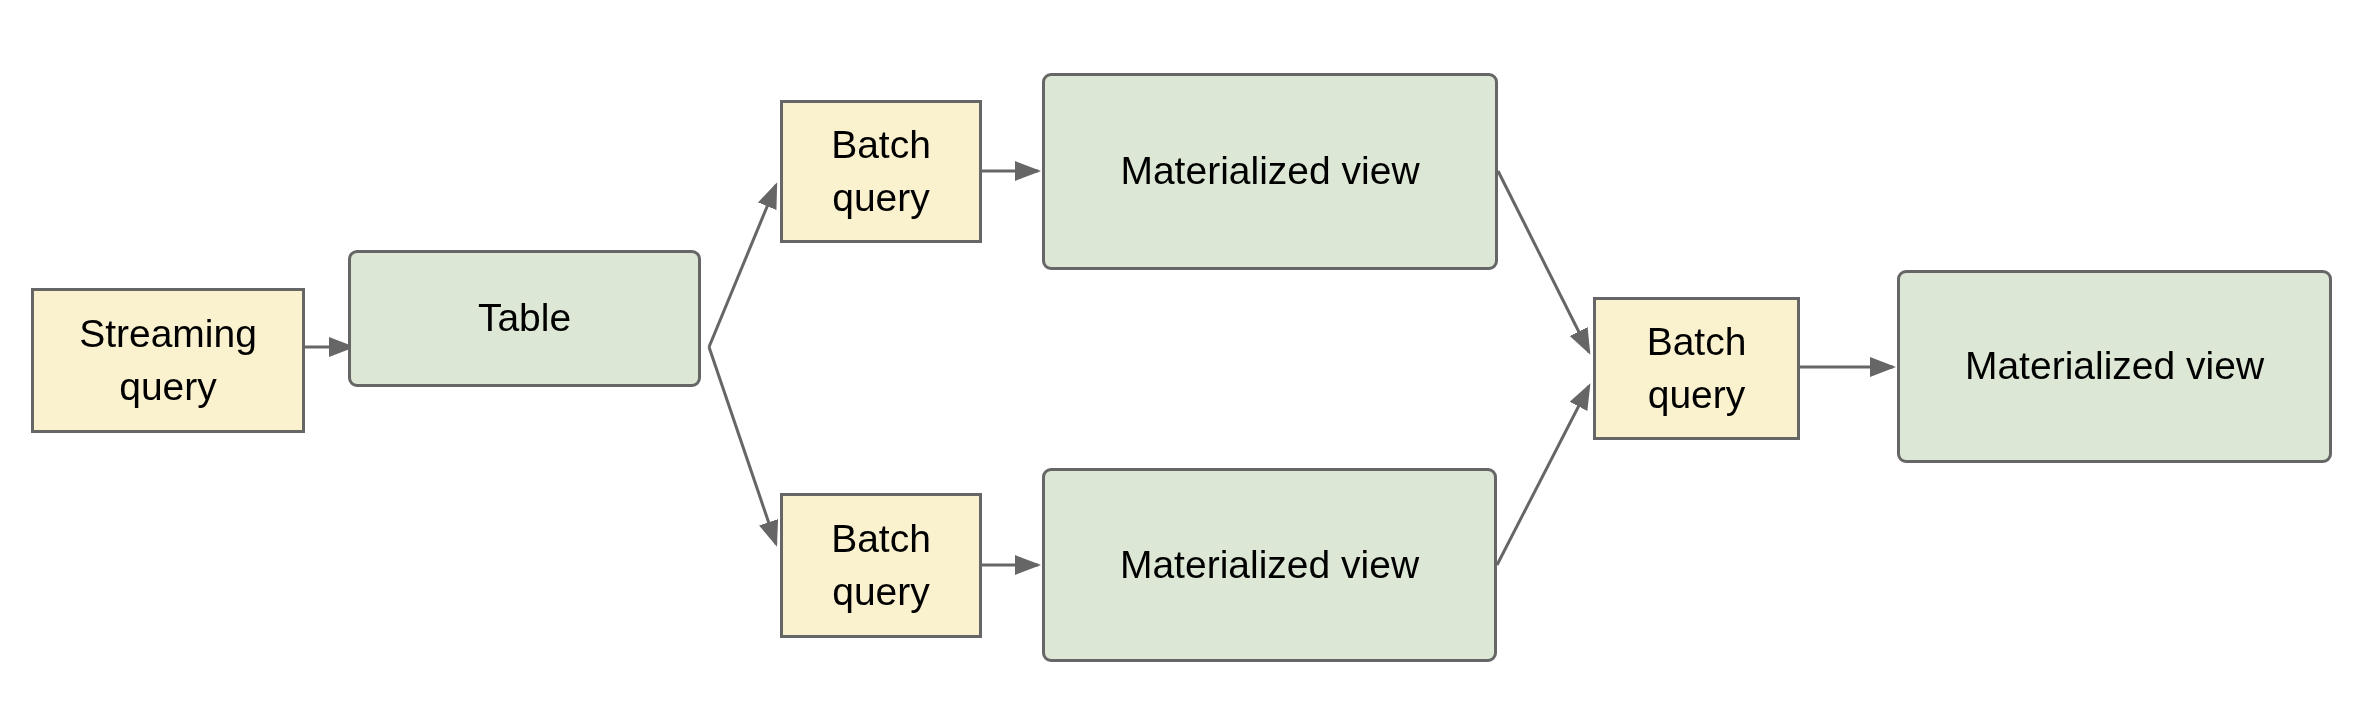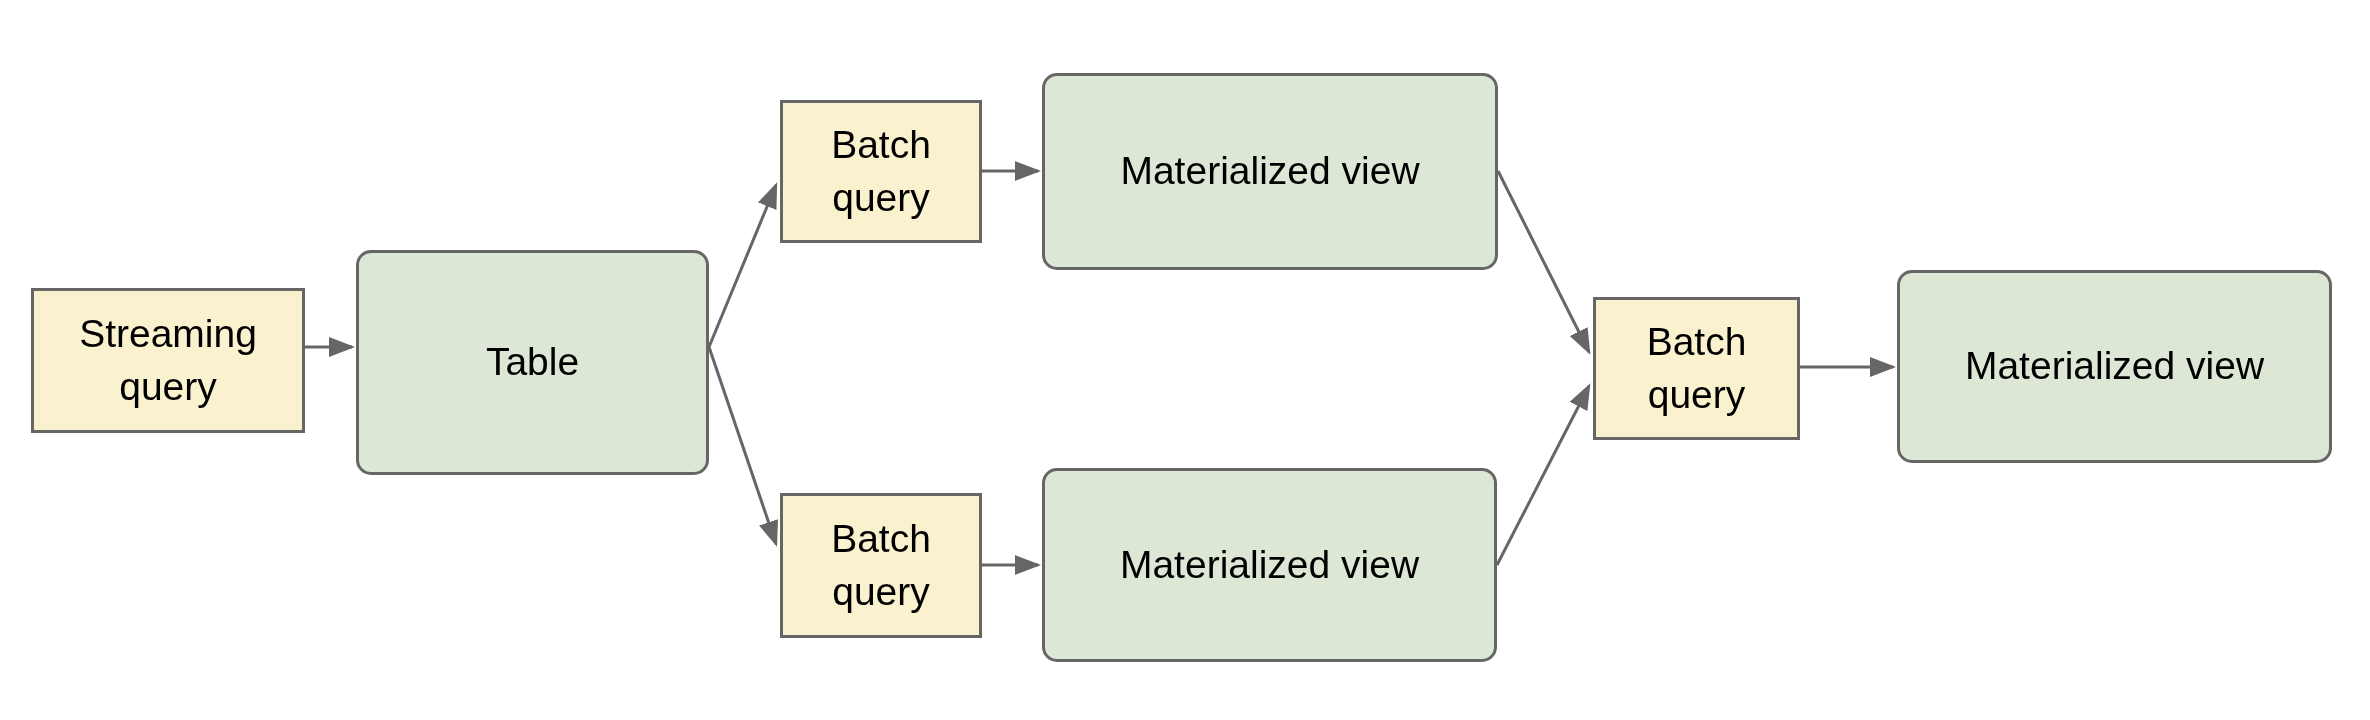--- a/index.html
+++ b/index.html
@@ -54,21 +54,21 @@
     color: var(--text-color);
     font-size: 39px;
     line-height: 1.35;
   }
   .node--query {
     background: var(--query-fill);
     text-align: center;
   }
   .node--view {
     background: var(--view-fill);
-    border-radius: 15px;
+    border-radius: 9px;
   }
   .node__label {
     display: block;
     padding: 0 10px;
   }
 </style>
 </head>
 <body>
 
 <div class="canvas">
@@ -86,21 +86,21 @@
     <line x1="982" y1="565" x2="1038" y2="565" marker-end="url(#arrow)"></line>
     <line x1="1498" y1="171" x2="1589" y2="352" marker-end="url(#arrow)"></line>
     <line x1="1497" y1="565" x2="1589" y2="386" marker-end="url(#arrow)"></line>
     <line x1="1800" y1="367" x2="1893" y2="367" marker-end="url(#arrow)"></line>
   </svg>
 
   <div class="node node--query" style="left:31px; top:288px; width:274px; height:145px;">
     <span class="node__label">Streaming query</span>
   </div>
 
-  <div class="node node--view" style="left:356px; top:250px; width:353px; height:225px;">
+  <div class="node node--view" style="left:348px; top:250px; width:353px; height:137px;">
     <span class="node__label">Table</span>
   </div>
 
   <div class="node node--query" style="left:780px; top:100px; width:202px; height:143px;">
     <span class="node__label">Batch query</span>
   </div>
 
   <div class="node node--view" style="left:1042px; top:73px; width:456px; height:197px;">
     <span class="node__label">Materialized view</span>
   </div>

